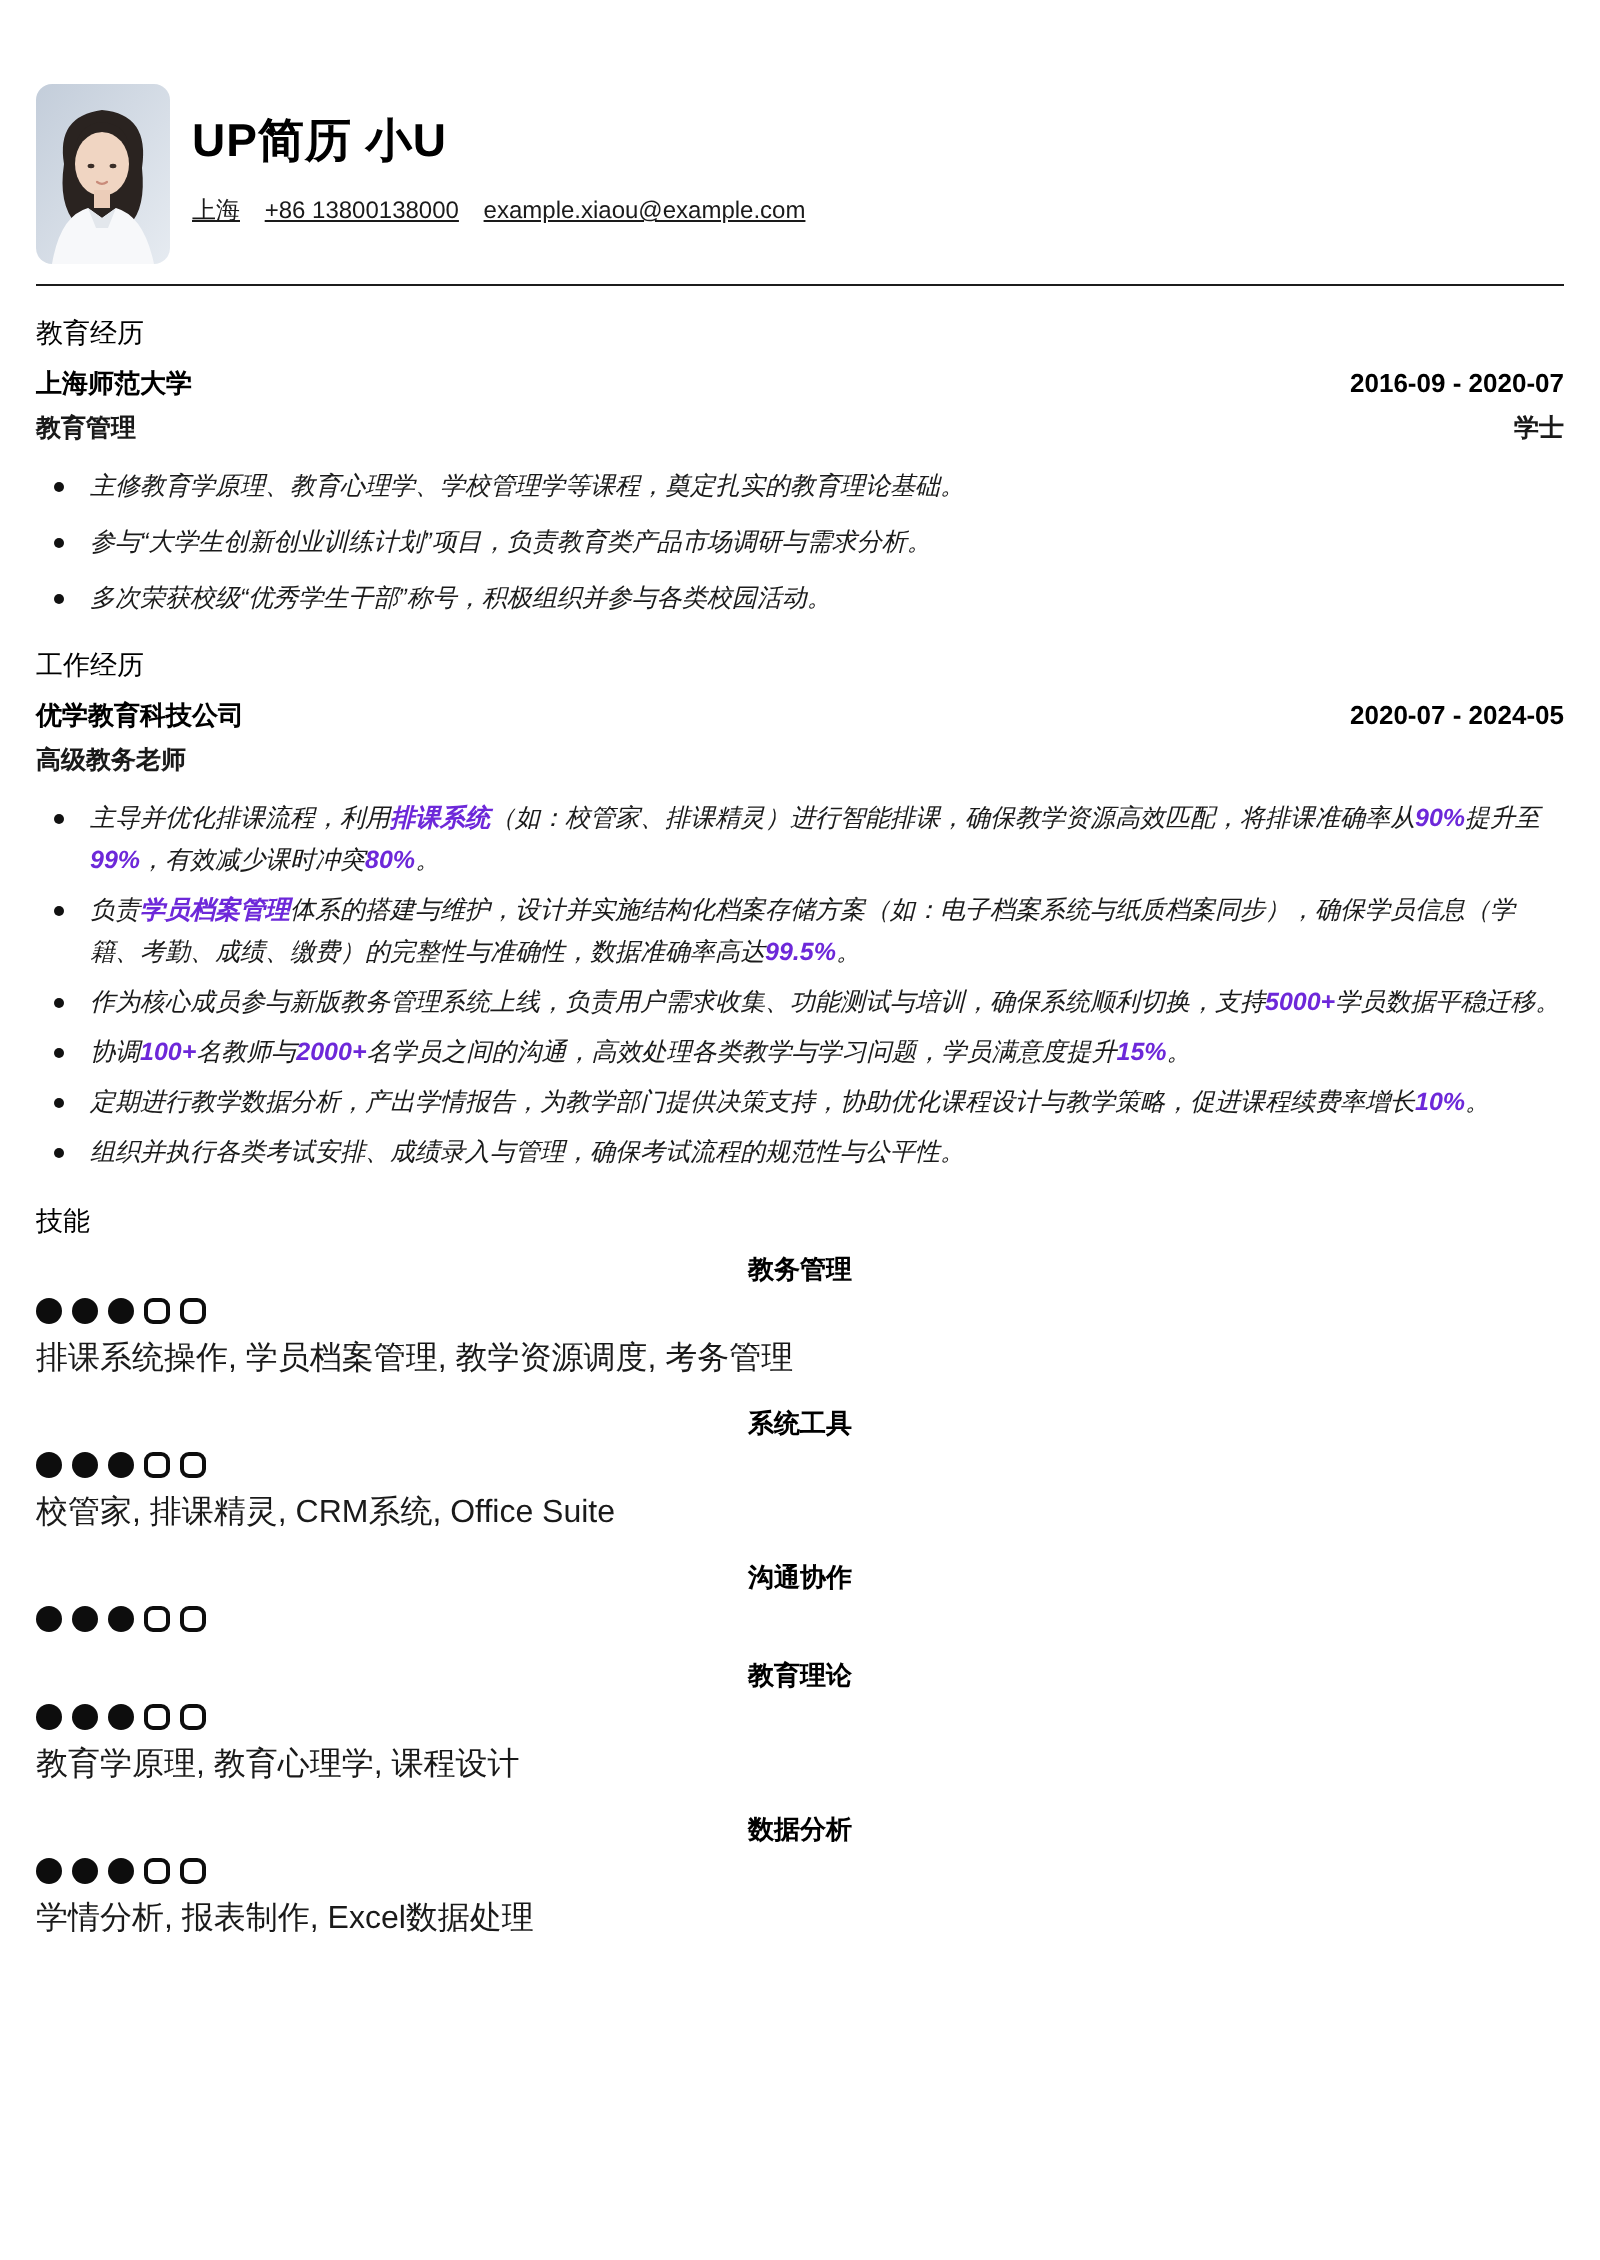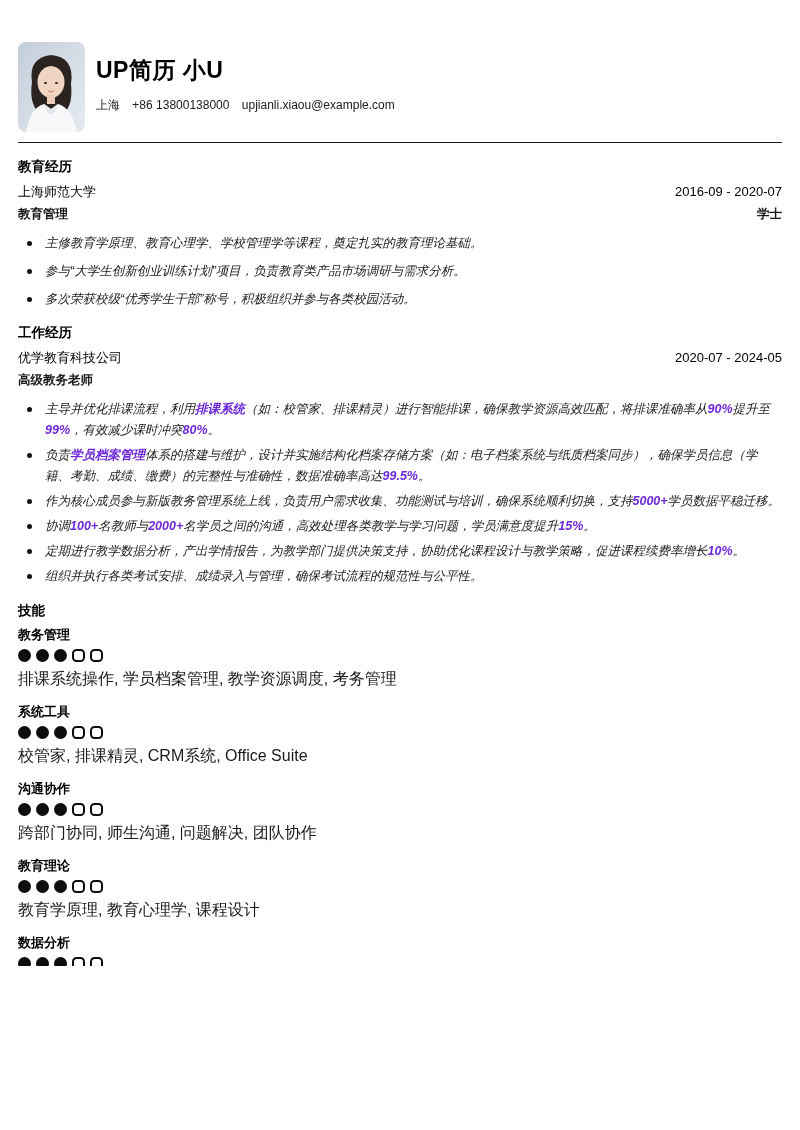--- a/index.html
+++ b/index.html
@@ -11,28 +11,28 @@
   }
   
   .header{ display:flex; align-items:flex-start; }
   .photo{
     width:67px; height:90px; border-radius:8px; overflow:hidden; flex:0 0 auto;
   }
   .photo svg{ display:block; width:100%; height:100%; }
   .id{ padding-left:11px; padding-top:13px; }
   .name{ font-size:23px; font-weight:700; color:#000; letter-spacing:.5px; }
   .contact{ margin-top:11px; font-size:12px; color:#1a1a1a; }
-  .contact span{ margin-right:9px; }
+  .contact span{ margin-right:9px;text-decoration:underline; }
   .rule{ border:none; border-top:1.6px solid #1c1c1c; margin-top:10px; }
 
   
   section{ margin-top:14px; }
-  h2.sec-title{ font-size:13.5px; font-weight:700; color:#000;margin-top:15px; }
+  h2.sec-title{ font-size:13.5px; font-weight:400; color:#000;margin-top:15px; }
   .row{ display:flex; justify-content:space-between; align-items:baseline; }
-  .row.head{ margin-top:7px; font-size:13px; font-weight:400; color:#000; }
+  .row.head{ margin-top:7px; font-size:13px; font-weight:700; color:#000; }
   .row.sub{ margin-top:5px; font-size:12.5px; font-weight:700; color:#1a1a1a; }
 
   
   ul.bullets{ list-style:none; margin-top:10px; }
   ul.bullets li{
     position:relative; padding-left:27px; font-size:12.5px; color:#1a1a1a;
     line-height:21px; margin-bottom:4px;font-style:italic;
   }
   ul.bullets.edu li{ line-height:20px; margin-bottom:8px; }
   ul.bullets li::before{
@@ -40,21 +40,21 @@
     width:5px; height:5px; border-radius:50%; background:#111;
   }
   ul.bullets li b{ font-weight:700; color:#6d28d9; }
 
   
   .summary-text{ margin-top:7px; font-size:12.5px; line-height:24px; color:#1a1a1a; text-align:justify; }
 
   
   .skill{ margin-top:13px; }
   .skill:first-of-type{ margin-top:6px; }
-  .skill-name{ font-size:13px; font-weight:700; color:#000; }
+  .skill-name{ font-size:13px; font-weight:700; color:#000;text-align:center; }
   .dots{ margin-top:5px; display:flex; gap:5px; height:13px; }
   .dot{ width:13px; height:13px; }
   .dot.filled{ background:#0d0d0d; border-radius:50%; }
   .dot.empty{ background:#fff; border:2.4px solid #0d0d0d; border-radius:4.5px; }
   .skill-detail{ margin-top:7px; font-size:16px; color:#1a1a1a; }
 
   
   .cert{ margin-top:6px; }
   .cert .row{ font-size:13px; font-weight:700; color:#000; }
 </style>
@@ -87,21 +87,21 @@
         <rect x="29" y="53" width="8" height="9" fill="#eccdb9"></rect>
         <path d="M8 90 Q12 66 26 62 L33 67 L40 62 Q54 66 59 90 Z" fill="#f7f8fa"></path>
         <path d="M26 62 L33 67 L40 62 L36 72 L30 72 Z" fill="#e3e7ec"></path>
       </svg>
     </div>
     <div class="id">
       <h1 class="name">UP简历 小U</h1>
       <div class="contact">
         <span>上海</span>
         <span>+86 13800138000</span>
-        <span>upjianli.xiaou@example.com</span>
+        <span>example.xiaou@example.com</span>
       </div>
     </div>
   </div>
   <hr class="rule">
 
   <section>
     <h2 class="sec-title">教育经历</h2>
     <div class="row head">
       <span>上海师范大学</span>
       <span>2016-09 - 2020-07</span>
@@ -164,21 +164,20 @@
         </div>
         <div class="skill">
           <div class="skill-name">沟通协作</div>
           <div class="dots">
             <span class="dot filled"></span>
             <span class="dot filled"></span>
             <span class="dot filled"></span>
             <span class="dot empty"></span>
             <span class="dot empty"></span>
           </div>
-          <div class="skill-detail">跨部门协同, 师生沟通, 问题解决, 团队协作</div>
         </div>
         <div class="skill">
           <div class="skill-name">教育理论</div>
           <div class="dots">
             <span class="dot filled"></span>
             <span class="dot filled"></span>
             <span class="dot filled"></span>
             <span class="dot empty"></span>
             <span class="dot empty"></span>
           </div>

